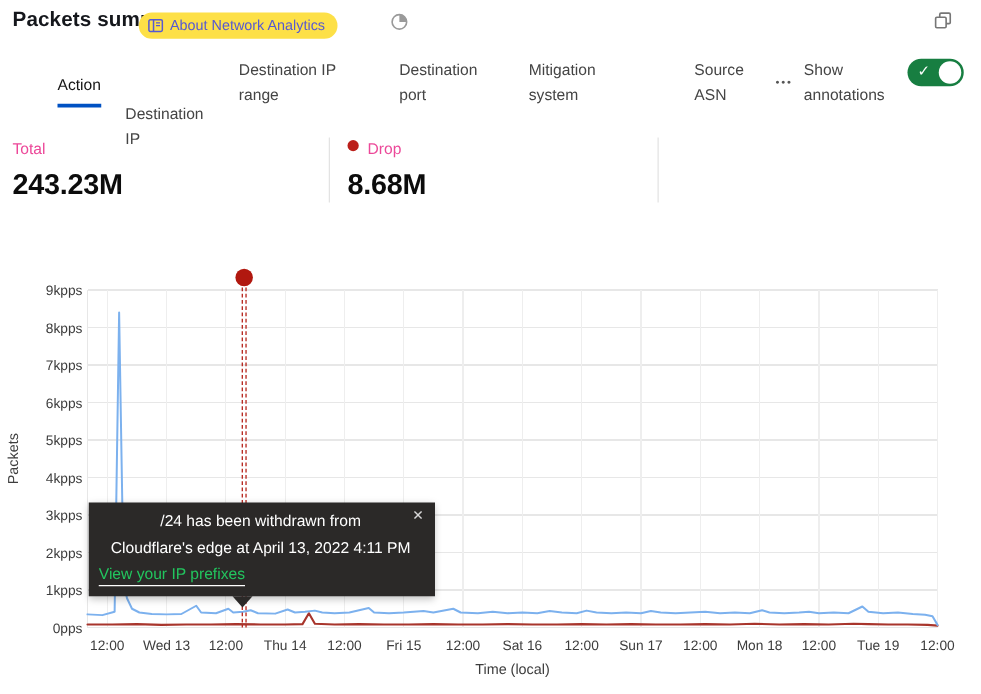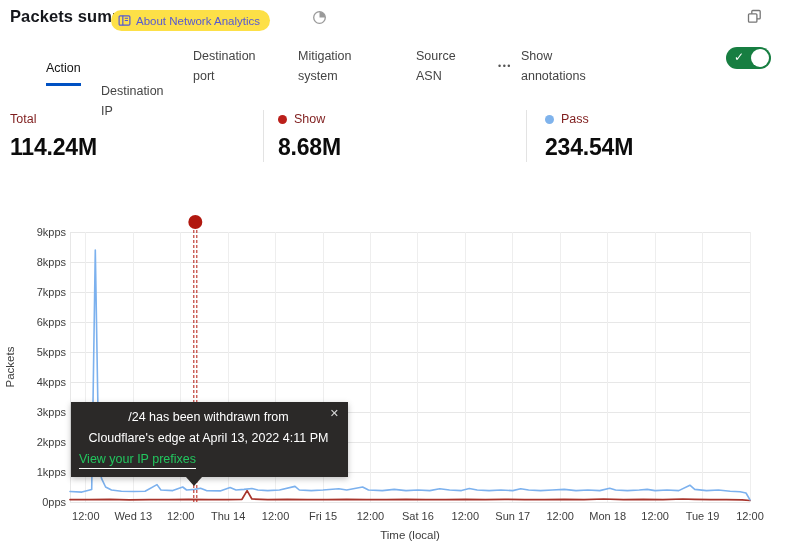--- a/index.html
+++ b/index.html
@@ -22,35 +22,35 @@
   
   .tabs { position:absolute; top:44px; left:10px; right:0; height:48px; display:flex; align-items:stretch; }
   .tab { font-size:12.5px; line-height:20px; color:#444; cursor:pointer; padding-top:2px; }
   .tab span { display:inline-block; }
   .tab-action { width:55px; display:flex; align-items:center; padding-top:0;margin-left:36px; }
   .tab-action span { color:#141414; border-bottom:3px solid #0051c3; padding-bottom:5px; margin-top:8px; }
   .tab-dip   { width:92px;margin-top:35px; }  .tab-dip span  { max-width:72px; }
   .tab-dipr  { width:130px; } .tab-dipr span { max-width:86px; }
   .tab-dport { width:105px; } .tab-dport span{ max-width:72px; }
   .tab-mit   { width:118px; } .tab-mit span  { max-width:70px; }
-  .tab-asn   { width:82px; }  .tab-asn span  { max-width:48px; }
+  .tab-asn   { width:82px; }  .tab-asn span  { max-width:48px;margin-left:16px; }
   .more-dots { width:23px; display:flex; align-items:center; color:#555; font-size:9px; letter-spacing:1.5px; cursor:pointer; padding-bottom:4px; }
   .tab-show  { width:84px; cursor:default; } .tab-show span { max-width:80px; }
   .toggle {
     margin-left:auto; margin-right:14px; margin-top:3px;
     position:relative; width:45px; height:22px; border-radius:11px;
     background:#177e41; cursor:pointer; flex:0 0 auto;
   }
   .toggle .check { position:absolute; left:8px; top:3px; color:#fff; font-size:12px; font-weight:700; }
   .toggle .knob { position:absolute; right:2px; top:2px; width:18px; height:18px; border-radius:50%; background:#fff; }
   
   .stats { position:absolute; top:108px; left:0; right:0; height:62px; }
   .stat { position:absolute; top:4px; }
   .stat-total { left:10px; } .stat-drop { left:278px; } .stat-pass { left:545px; }
-  .stat-head { display:flex; align-items:center; gap:7px; font-size:12.5px; color:#7f1d1d; }
+  .stat-head { display:flex; align-items:flex-start; gap:7px; font-size:12.5px; color:#ec4899; }
   .dot { width:9px; height:9px; border-radius:50%; display:inline-block; }
   .stat-value { margin-top:8px; font-size:23px; font-weight:600; color:#0c0c0c; letter-spacing:-.2px; }
   .stat-divider { position:absolute; top:2px; width:1px; height:52px; background:#e3e3e3; }
   .div1 { left:263px; } .div2 { left:526px; }
   
   .chart-wrap { position:absolute; top:210px; left:0; width:785px; height:345px; }
   
   .anno-tooltip {
     position:absolute; left:71px; top:402px; width:277px; z-index:5;
     background:#2b2928; color:#fff; font-size:12.5px; line-height:21px;
@@ -89,54 +89,48 @@
   <svg class="expand-btn" width="15" height="15" viewBox="0 0 15 15">
     <rect x="4.8" y="1.5" width="8.4" height="8.4" rx="1" fill="none" stroke="#767676" stroke-width="1.3"></rect>
     <rect x="1.5" y="4.8" width="8.4" height="8.4" rx="1" fill="#fff" stroke="#767676" stroke-width="1.3"></rect>
   </svg>
 
   <div class="tabs">
     <div class="tab tab-action">
         <span>Action</span>
       </div>
     <div class="tab tab-dip"><span>Destination IP</span></div>
+    <div class="tab tab-dipr"><span>Destination IP range</span></div>
     <div class="tab tab-dport"><span>Destination port</span></div>
     <div class="tab tab-mit"><span>Mitigation system</span></div>
     <div class="tab tab-asn"><span>Source ASN</span></div>
     <div class="more-dots">•••</div>
     <div class="tab tab-show"><span>Show annotations</span></div>
     <div class="toggle">
       <span class="check">✓</span>
       <span class="knob"></span>
     </div>
   </div>
 
   <div class="stats">
     <div class="stat stat-total">
       <div class="stat-head">
           <span>Total</span>
         </div>
-      <div class="stat-value">114.24M</div>
+      <div class="stat-value">243.23M</div>
     </div>
     <div class="stat-divider div1"></div>
     <div class="stat stat-drop">
       <div class="stat-head">
         <span class="dot" style="background:#bb1f1a"></span>
-        <span>Show</span>
+        <span>Drop</span>
       </div>
       <div class="stat-value">8.68M</div>
     </div>
     <div class="stat-divider div2"></div>
-    <div class="stat stat-pass">
-      <div class="stat-head">
-        <span class="dot" style="background:#7fb3ec"></span>
-        <span>Pass</span>
-      </div>
-      <div class="stat-value">234.54M</div>
-    </div>
   </div>
 
   <div class="chart-wrap">
     <svg id="chart-svg" width="785" height="345">
         <line x1="70" y1="22" x2="70" y2="292" stroke="#e7e7e7" stroke-width="1" shape-rendering="crispEdges"></line>
         <line x1="70" y1="292" x2="750" y2="292" stroke="#e7e7e7" stroke-width="1" shape-rendering="crispEdges"></line>
         <text x="66" y="296" text-anchor="end" font-size="11" fill="#3d3d3d">0pps</text>
         <line x1="70" y1="262" x2="750" y2="262" stroke="#e7e7e7" stroke-width="1" shape-rendering="crispEdges"></line>
         <text x="66" y="266" text-anchor="end" font-size="11" fill="#3d3d3d">1kpps</text>
         <line x1="70" y1="232" x2="750" y2="232" stroke="#e7e7e7" stroke-width="1" shape-rendering="crispEdges"></line>

